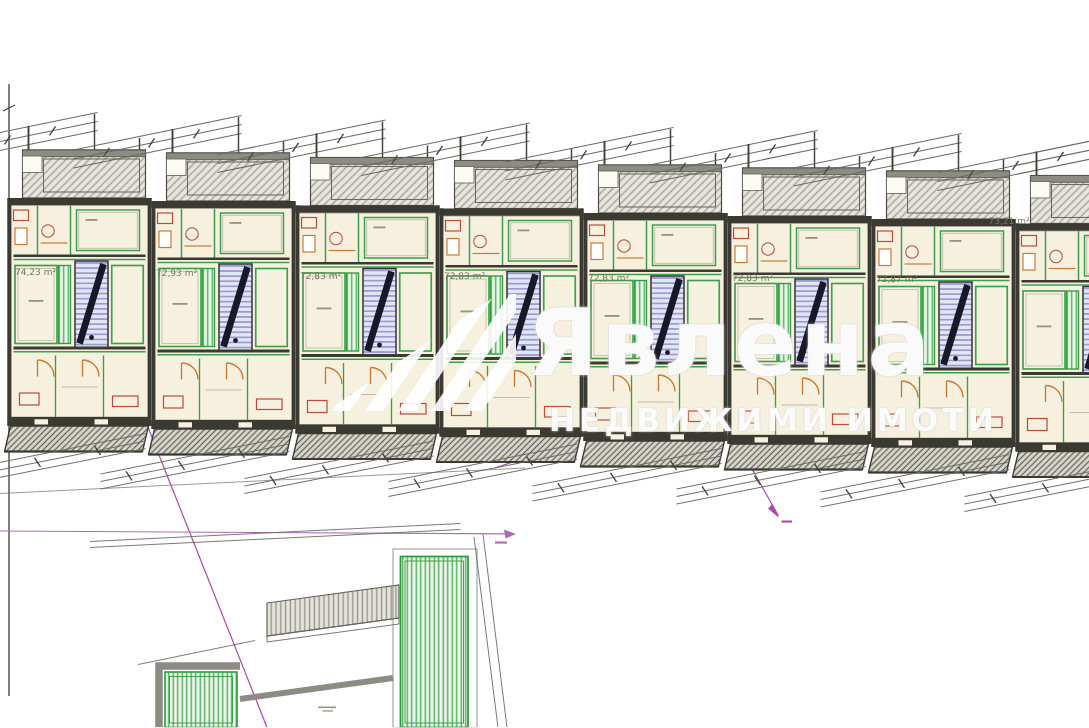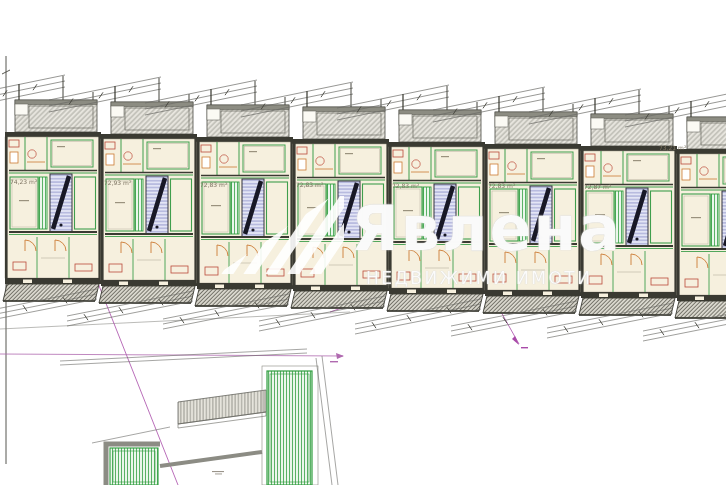--- a/index.html
+++ b/index.html
@@ -6,21 +6,21 @@
   #canvas{position:relative;width:726px;height:485px;overflow:hidden;background:#ffffff;
           font-family:"DejaVu Sans","Liberation Sans",sans-serif;}
   #plan-svg{position:absolute;left:0;top:0;}
   .area-label{position:absolute;font-size:6px;line-height:6px;color:#7d7462;white-space:nowrap;
               transform-origin:0 0;z-index:3;}
   #labels-layer{position:absolute;left:0;top:0;width:726px;height:485px;z-index:3;pointer-events:none;}
   #watermark{position:absolute;left:0;top:0;width:726px;height:485px;z-index:4;pointer-events:none;margin-left:28px;}
   .wm-brand{position:absolute;left:323px;top:192px;font-size:62px;font-weight:bold;
             color:rgba(255,255,255,0.93);letter-spacing:2px;
             text-shadow:0 0 1px rgba(130,130,130,0.55), 0 0 2px rgba(255,255,255,0.8);}
-  .wm-tagline{position:absolute;left:338px;top:268px;font-size:17px;font-weight:normal;
+  .wm-tagline{position:absolute;left:338px;top:268px;font-size:21px;font-weight:bold;
               color:rgba(255,255,255,0.93);letter-spacing:2.5px;
               text-shadow:0 0 1px rgba(130,130,130,0.5), 0 0 2px rgba(255,255,255,0.8);}
   .wm-logo{position:absolute;left:190px;top:188px;}
 </style>
 </head>
 <body>
 
 <div id="canvas">
 
 <svg id="plan-svg" width="726" height="485" viewBox="0 0 726 485">

